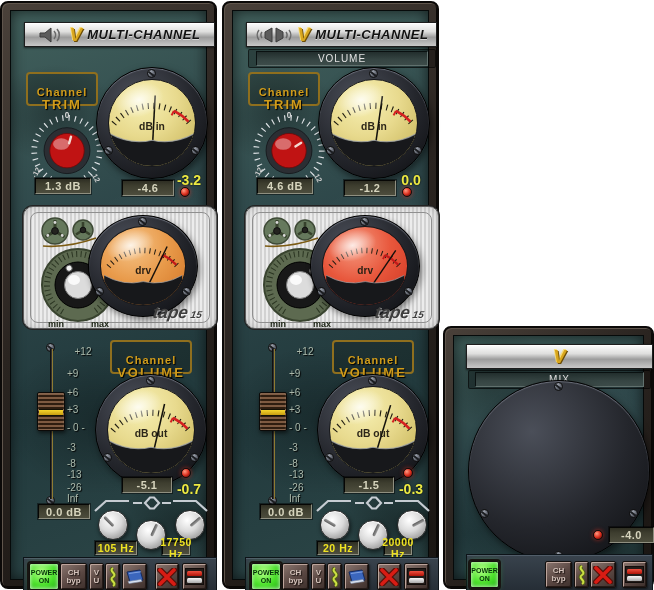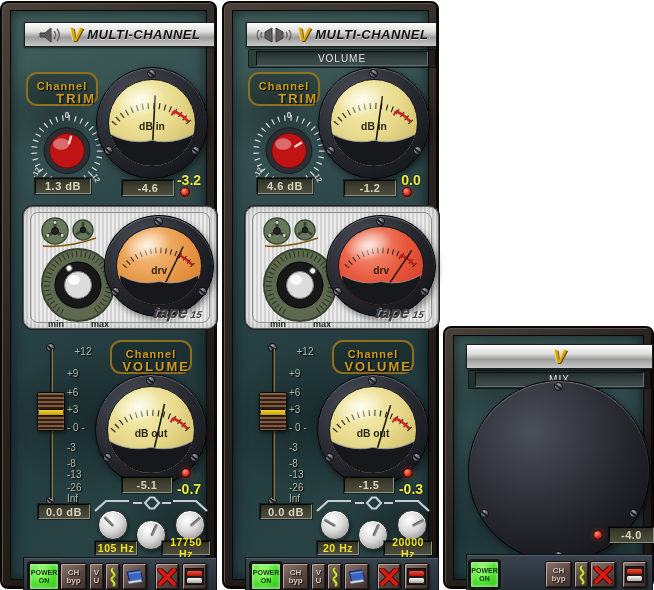--- a/index.html
+++ b/index.html
@@ -43,42 +43,42 @@
   .name-groove{position:absolute;background:rgba(0,0,0,.28);border:1px solid rgba(0,0,0,.55);
        border-radius:2px;display:flex;align-items:center;justify-content:center;}
   .chan .name-groove{left:15px;top:38px;width:188px;height:19px;}
   .grp  .name-groove{left:14px;top:34px;width:183px;height:19px;}
   .namefield{width:93%;height:15px;background:linear-gradient(180deg,#222e2d,#364543 60%,#3d4c4a);
        border-top:1px solid #0a1111;border-left:1px solid #0a1111;
        border-bottom:1px solid #61716e;border-right:1px solid #61716e;
        color:#e2e2e2;font-size:10px;letter-spacing:1px;text-align:center;line-height:13px;}
 
   
-  .badge{position:absolute;border:2px solid #8f6f1e;border-radius:11px;background:rgba(10,14,12,.25);
-       color:#d09c1b;text-align:center;text-shadow:1px 1px 1px #000;padding-top:6px;}
+  .badge{position:absolute;border:2px solid #8f6f1e;border-radius:4px;background:rgba(10,14,12,.25);
+       color:#d09c1b;text-align:center;text-shadow:1px 1px 1px #000;padding-top:12px;}
   .badge .b1{display:block;font-size:11px;font-weight:700;letter-spacing:1px;line-height:12px;}
-  .badge .b2{display:block;font-size:13px;font-weight:800;letter-spacing:2px;line-height:13px;text-align:right;}
+  .badge .b2{display:block;font-size:13px;font-weight:800;letter-spacing:2px;line-height:13px;}
   .badge.trim{left:15px;top:61px;width:72px;height:34px;}
   .badge.vol{left:99px;top:329px;width:82px;height:34px;}
 
   
   .vu{position:absolute;border-radius:50%;border:1px solid #000;
       background:radial-gradient(circle at 35% 28%,#4b4f59,#24262c 55%,#0e0f12 95%);
       box-shadow:2px 3px 7px rgba(0,0,0,.5), inset 0 1px 1px #6d717c;}
   .vu-face{position:absolute;left:10%;top:10%;right:10%;bottom:10%;border-radius:50%;overflow:hidden;
       background:radial-gradient(circle at 38% 24%,#f7f0b4,#e8da8e 42%,#cfbd65 78%,#b4a049);
       border:1px solid #17181b;}
   .vu-face::after{content:"";position:absolute;left:6%;top:4%;width:58%;height:40%;border-radius:50%;
       background:radial-gradient(closest-side,rgba(255,255,255,.8),rgba(255,255,255,0));
       transform:rotate(-16deg);}
   .vu-face svg{position:absolute;inset:0;width:100%;height:100%;}
   .vu.in{left:85px;top:56px;width:112px;height:112px;}
   .vu.out{left:84px;top:363px;width:112px;height:112px;}
   .vu.gvu{left:14px;top:44px;width:182px;height:182px;}
-  .drvm{position:absolute;left:80px;top:8px;width:110px;height:102px;border-radius:50%;border:1px solid #000;
+  .drvm{position:absolute;left:64px;top:8px;width:110px;height:102px;border-radius:50%;border:1px solid #000;
       background:radial-gradient(circle at 35% 28%,#4b4f59,#23252b 55%,#0d0e11 95%);
       box-shadow:2px 3px 6px rgba(0,0,0,.45), inset 0 1px 1px #6d717c;}
   .drvm .vu-face{background:radial-gradient(circle at 38% 24%,#f6c488,#e89a4a 45%,#d97f30 80%,#c06a24);}
   .drvm[data-variant="red"] .vu-face{background:radial-gradient(circle at 38% 24%,#f59a80,#e8573c 45%,#d6402a 80%,#b52f1d);}
   .needle{transform-box:view-box;transform-origin:50px 88px;transform:rotate(var(--rot,0deg));}
   .gneedle{transform-box:view-box;transform-origin:50px 92px;transform:rotate(var(--rot,0deg));}
   .screw{position:absolute;width:9px;height:9px;border-radius:50%;border:1px solid #101010;
       background:radial-gradient(circle at 35% 30%,#aab0ba,#5c606a 60%,#24262c);}
   .screw::after{content:"";position:absolute;left:0;top:3px;width:7px;height:1.5px;background:#1c1e22;transform:rotate(38deg);}
   .scw-t{left:calc(50% - 5px);top:1px;} .scw-l{left:6%;top:71%;} .scw-r{right:6%;top:71%;} .scw-b{left:calc(50% - 5px);bottom:1px;}
@@ -89,21 +89,21 @@
       border-top:1px solid #060604;border-left:1px solid #060604;
       border-bottom:1px solid #8f8f80;border-right:1px solid #8f8f80;
       box-shadow:0 0 0 1px rgba(0,0,0,.45);
       color:#d6d4bd;font-size:11px;font-weight:700;text-align:center;
       display:flex;align-items:center;justify-content:center;letter-spacing:.5px;}
   .lcd.trimval{left:24px;top:167px;width:56px;height:16px;}
   .lcd.inval{left:111px;top:169px;width:52px;height:16px;}
   .lcd.outval{left:111px;top:466px;width:50px;height:16px;}
   .lcd.fadval{left:27px;top:493px;width:52px;height:15px;}
   .lcd.lofreq{left:84px;top:530px;width:42px;height:14px;font-size:10.5px;color:#efe322;}
-  .lcd.hifreq{left:151px;top:530px;width:48px;height:14px;font-size:10.5px;color:#efe322;}
+  .lcd.hifreq{left:151px;top:530px;width:28px;height:14px;font-size:10.5px;color:#efe322;}
   .lcd.groupval{left:155px;top:191px;width:45px;height:16px;}
 
   .peak{position:absolute;color:#ecea43;font-size:14px;font-weight:700;text-shadow:0 0 2px #000;text-align:center;width:38px;}
   .peak.inpk{left:159px;top:161px;}
   .peak.outpk{left:159px;top:470px;}
   .led{position:absolute;width:10px;height:10px;border-radius:50%;border:1px solid #170c0b;
       background:radial-gradient(circle at 35% 32%,#ff9a82,#e03322 48%,#6f0d07 85%);
       box-shadow:0 0 4px rgba(255,50,30,.55);}
   .led.inled{left:169px;top:176px;}
   .led.outled{left:170px;top:457px;}

